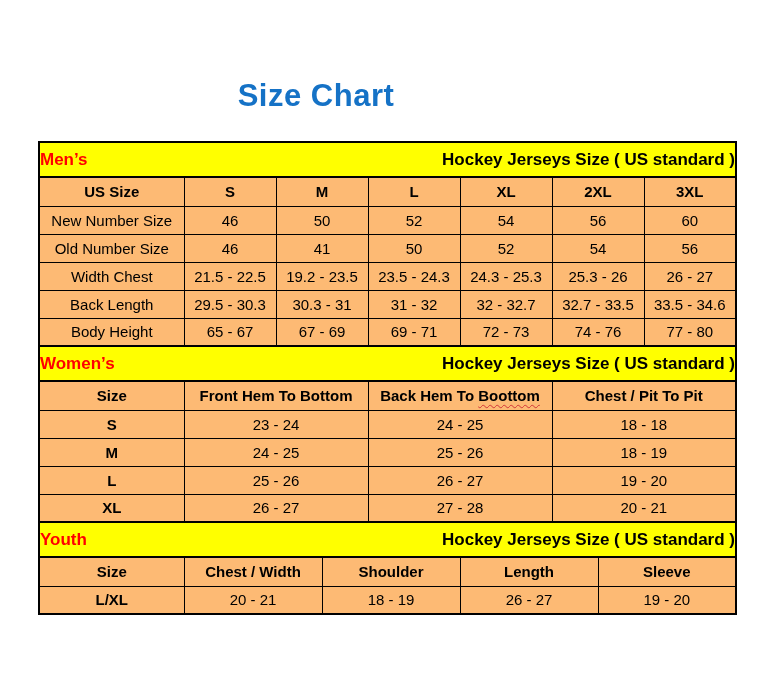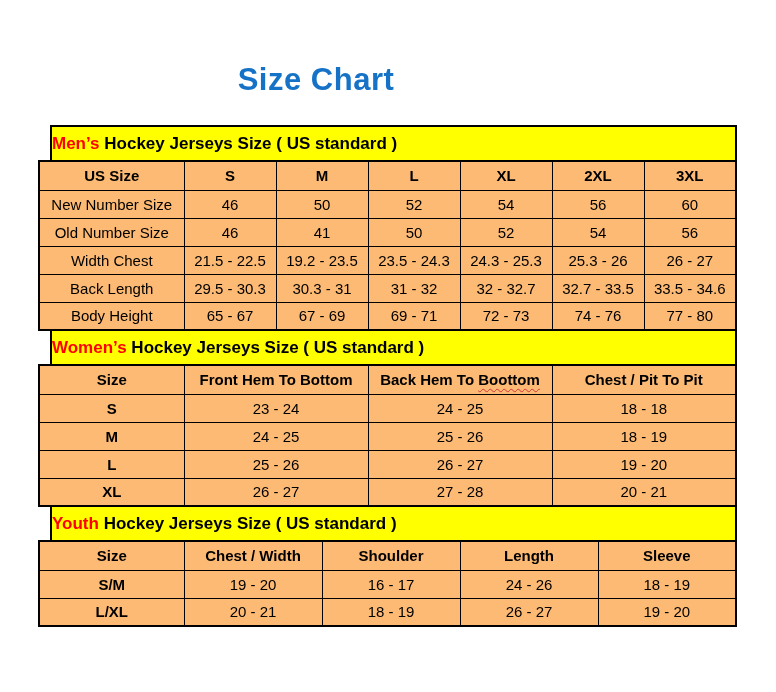--- a/index.html
+++ b/index.html
@@ -3,42 +3,41 @@
 <meta charset="utf-8">
 <style>
   * { margin: 0; padding: 0; box-sizing: border-box; }
   html, body {
     width: 776px; height: 692px;
     background: #ffffff;
     font-family: "Liberation Sans", "DejaVu Sans", sans-serif;
     color: #000000;
     overflow: hidden;
   }
-  .page { width: 632px; height: 692px; padding-top: 62px; }
+  .page { width: 632px; height: 692px; padding-top: 78px; }
   .title {
     text-align: center;
     font-size: 31px;
     font-weight: bold;
     color: #1572c6;
     letter-spacing: 0.5px;
     margin-bottom: 27px;
   }
   .chart { width: 699px; margin-left: 38px; }
   .section + .section { margin-top: -2px; }
   .band {
     height: 37px;
     background: #ffff00;
     border: 2px solid #000000;
     display: flex;
     align-items: center;
-    justify-content: flex-start;
+    justify-content: space-between;
     font-size: 17px;
     font-weight: bold;
     white-space: pre;
-    margin-left: 12px;
   }
   .band .hl { color: #ff0000; }
   table {
     width: 699px;
     table-layout: fixed;
     border-collapse: collapse;
     margin-top: -2px;
     background: #fdba74;
   }
   th, td {
@@ -182,27 +181,20 @@
             <tr>
               <th>Size</th>
               <th>Chest / Width</th>
               <th>Shoulder</th>
               <th>Length</th>
               <th>Sleeve</th>
             </tr>
           </thead>
           <tbody>
             <tr>
-              <td>S/M</td>
-              <td>19 - 20</td>
-              <td>16 - 17</td>
-              <td>24 - 26</td>
-              <td>18 - 19</td>
-            </tr>
-            <tr>
               <td>L/XL</td>
               <td>20 - 21</td>
               <td>18 - 19</td>
               <td>26 - 27</td>
               <td>19 - 20</td>
             </tr>
           </tbody>
         </table>
     </div>
 

